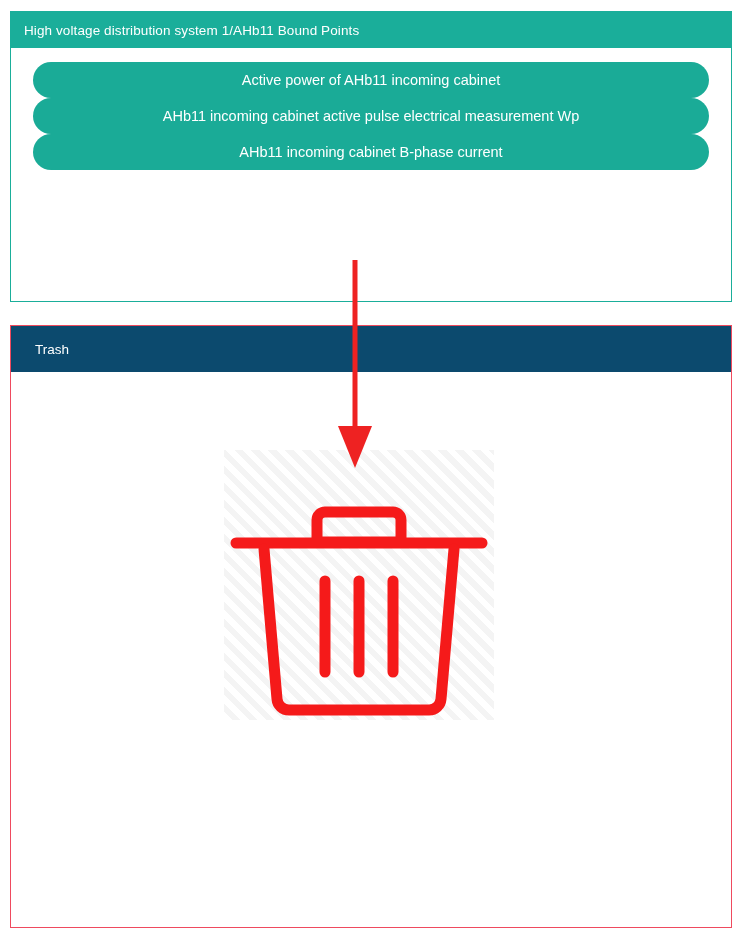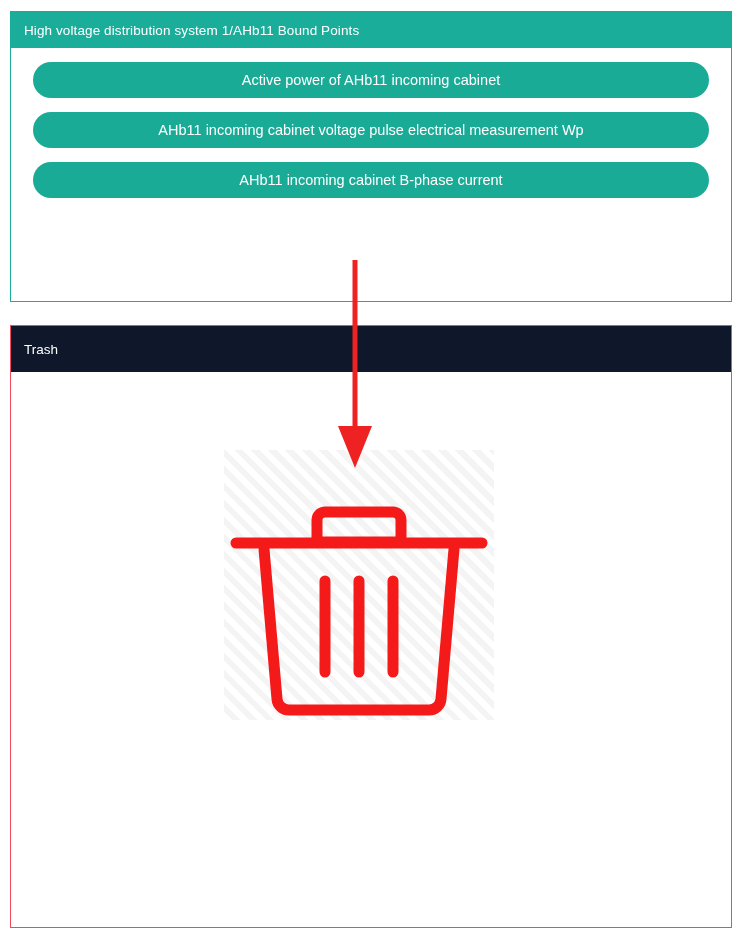--- a/index.html
+++ b/index.html
@@ -51,45 +51,44 @@
   }
   .point-pill {
     height: 36px;
     background: #1aab97;
     border-radius: 18px;
     color: #ffffff;
     font-size: 14.5px;
     display: flex;
     align-items: center;
     justify-content: center;
-    margin-bottom: 14px;
     cursor: move;
     user-select: none;
   }
   .point-pill:last-child { margin-bottom: 16px; }
 
   
   .trash-panel {
     position: absolute;
     left: 10px;
     top: 325px;
     width: 722px;
     height: 603px;
     border: 1px solid #ef4a5e;
     box-sizing: border-box;
     background: #ffffff;
   }
   .trash-header {
     height: 46px;
-    background: #0f172a;
+    background: #0c4a6e;
     color: #ffffff;
     font-size: 13.5px;
     display: flex;
     align-items: center;
-    padding-left: 13px;
+    padding-left: 24px;
     box-sizing: border-box;
   }
   .trash-body {
     position: relative;
     height: 555px;
   }
   .trash-icon-wrap {
     position: absolute;
     left: 213px;
     top: 78px;
@@ -118,21 +117,21 @@
 </style>
 </head>
 <body>
 
 <div class="page">
 
   <div class="bound-panel">
     <div class="bound-header">High voltage distribution system 1/AHb11 Bound Points</div>
     <div class="bound-body">
       <div class="point-pill">Active power of AHb11 incoming cabinet</div>
-      <div class="point-pill">AHb11 incoming cabinet voltage pulse electrical measurement Wp</div>
+      <div class="point-pill">AHb11 incoming cabinet active pulse electrical measurement Wp</div>
       <div class="point-pill">AHb11 incoming cabinet B-phase current</div>
     </div>
   </div>
 
   <div class="trash-panel">
     <div class="trash-header">Trash</div>
     <div class="trash-body">
       <div class="trash-icon-wrap">
         <svg viewBox="0 0 270 270" xmlns="http://www.w3.org/2000/svg">
           <g fill="none" stroke="#f51a1a" stroke-width="11" stroke-linecap="round" stroke-linejoin="round">

